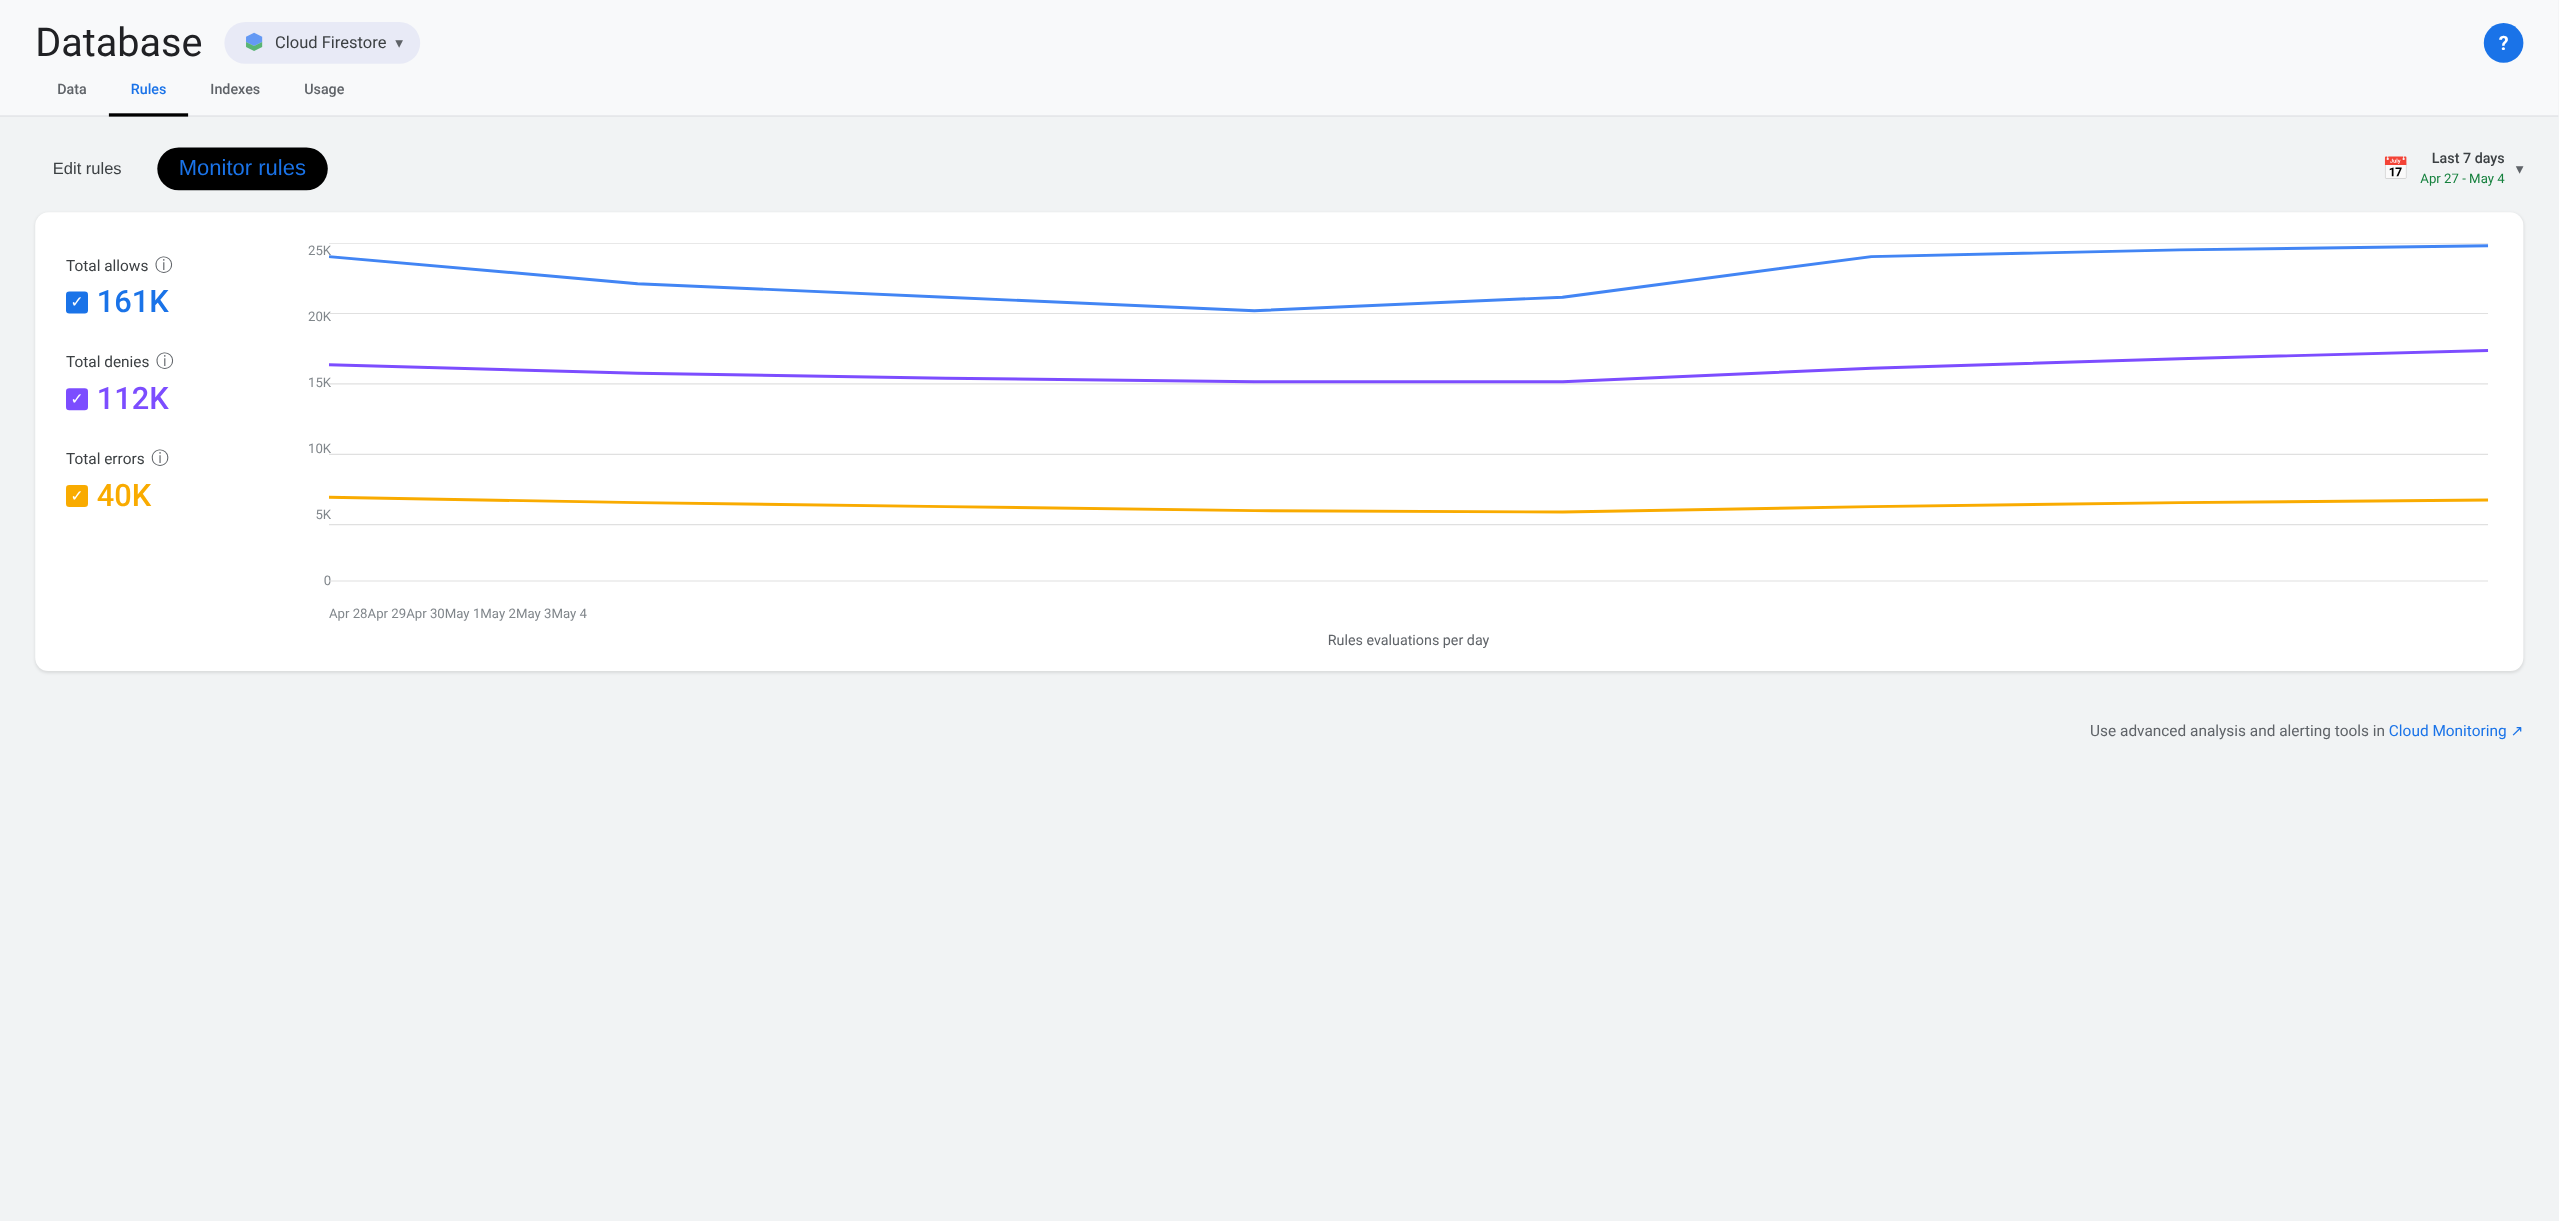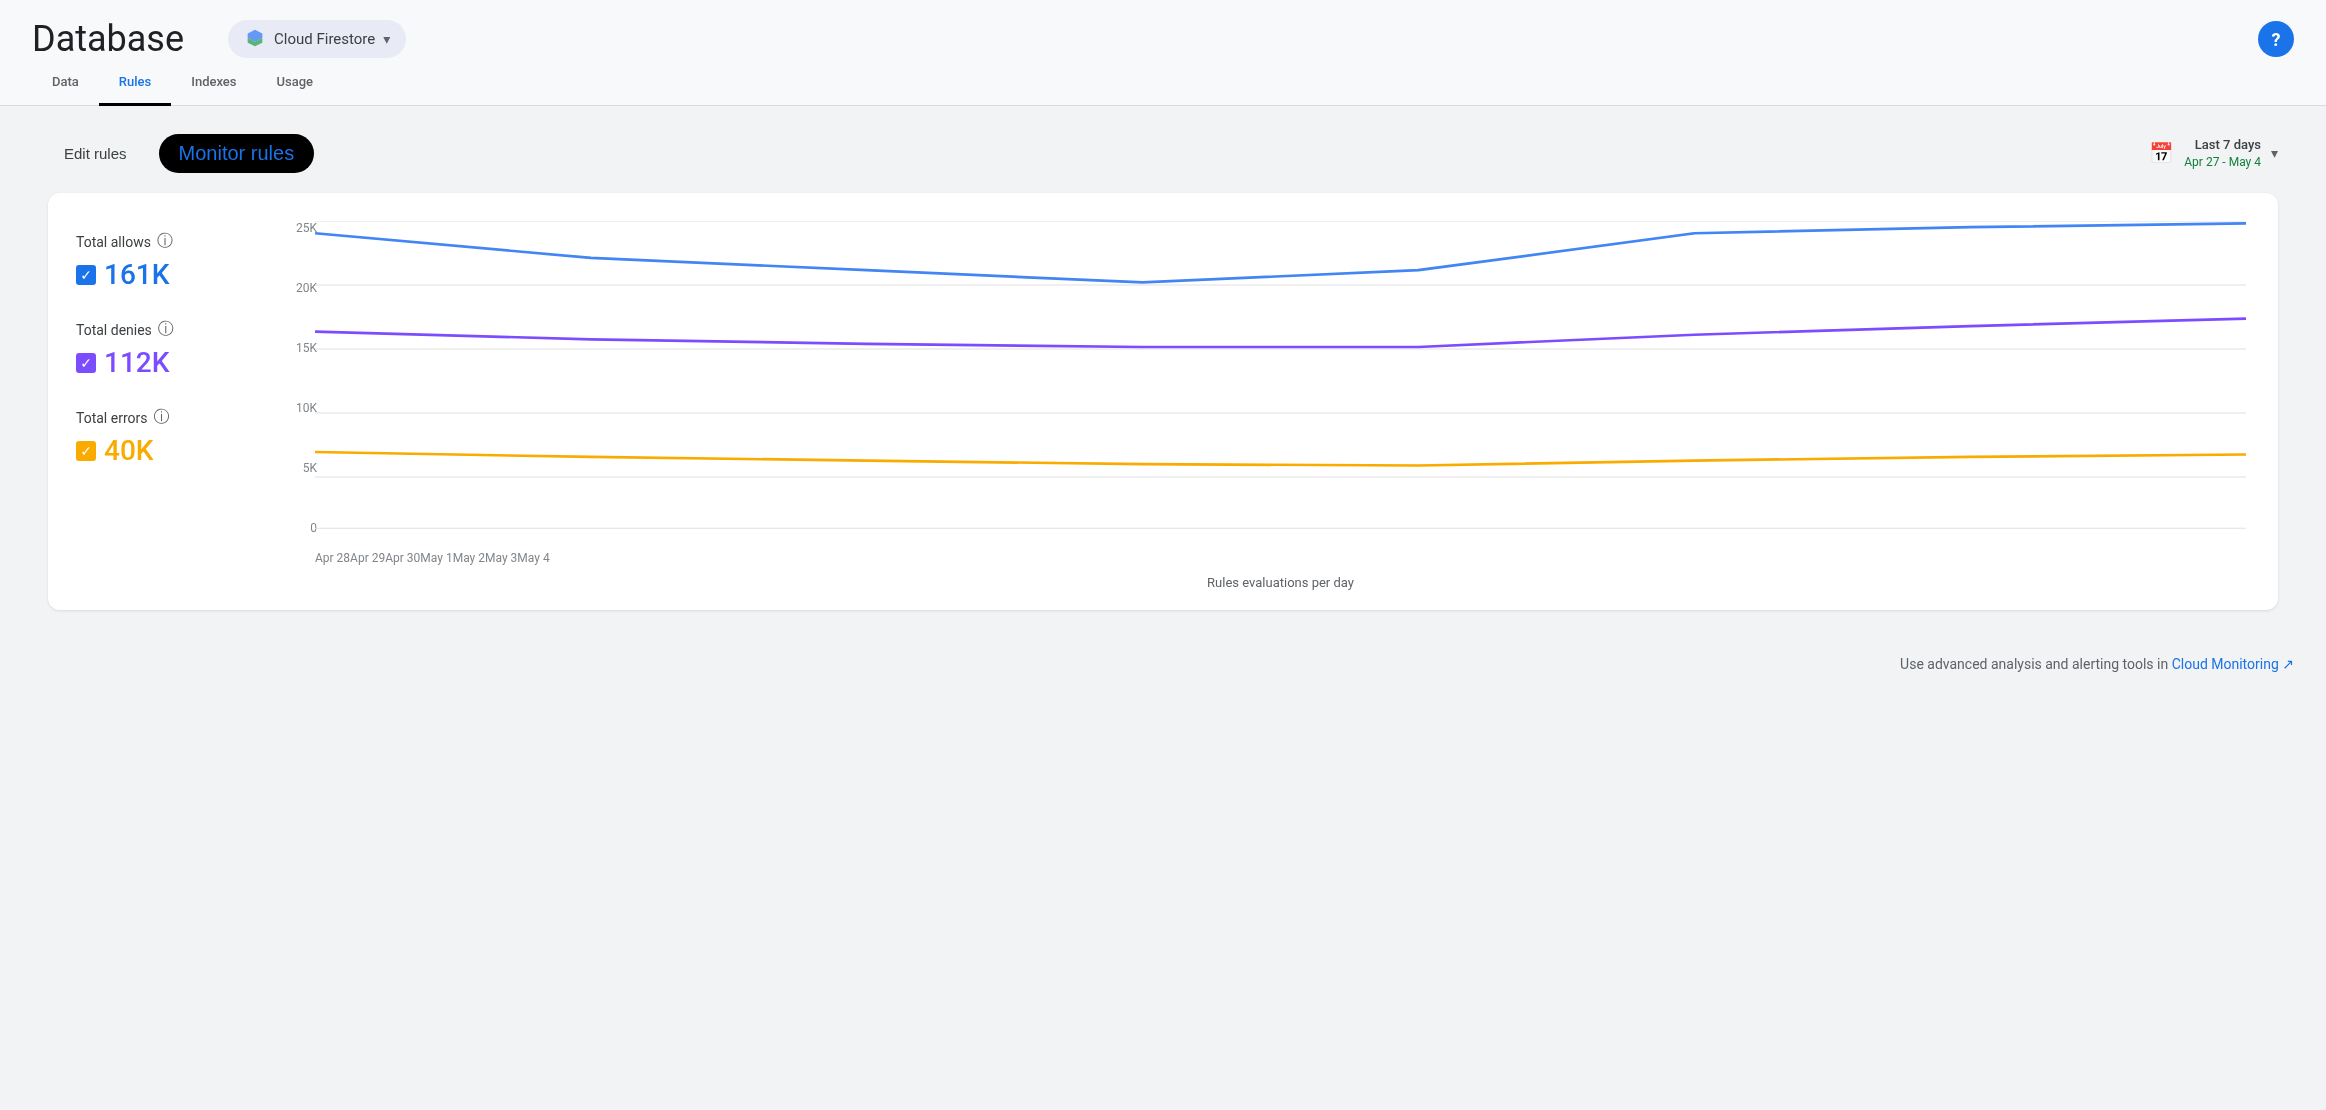--- a/index.html
+++ b/index.html
@@ -7,21 +7,21 @@
       font-family: 'Google Sans', Roboto, Arial, sans-serif;
       background: #f1f3f4;
       color: #202124;
       min-height: 100vh;
     }
     .header {
       background: #f8f9fa;
       padding: 18px 32px 0 32px;
       display: flex;
       align-items: center;
-      gap: 36px;
+      gap: 12px;
       border-bottom: none;
     }
     .page-title {
       font-size: 36px;
       font-weight: 400;
       color: #202124;
       margin-right: 8px;
     }
     .service-badge {
       display: flex;
@@ -64,21 +64,21 @@
       cursor: pointer;
       border-bottom: 3px solid transparent;
       margin-bottom: -1px;
       font-weight: 500;
     }
     .tab.active {
       color: #1a73e8;
       border-bottom: 3px solid #000000;
     }
     .main-content {
-      padding: 28px 48px;
+      padding: 28px 32px;
     }
     .toolbar {
       display: flex;
       align-items: center;
       gap: 16px;
       margin-bottom: 20px;
     }
     .edit-rules-btn {
       background: none;
       border: none;

